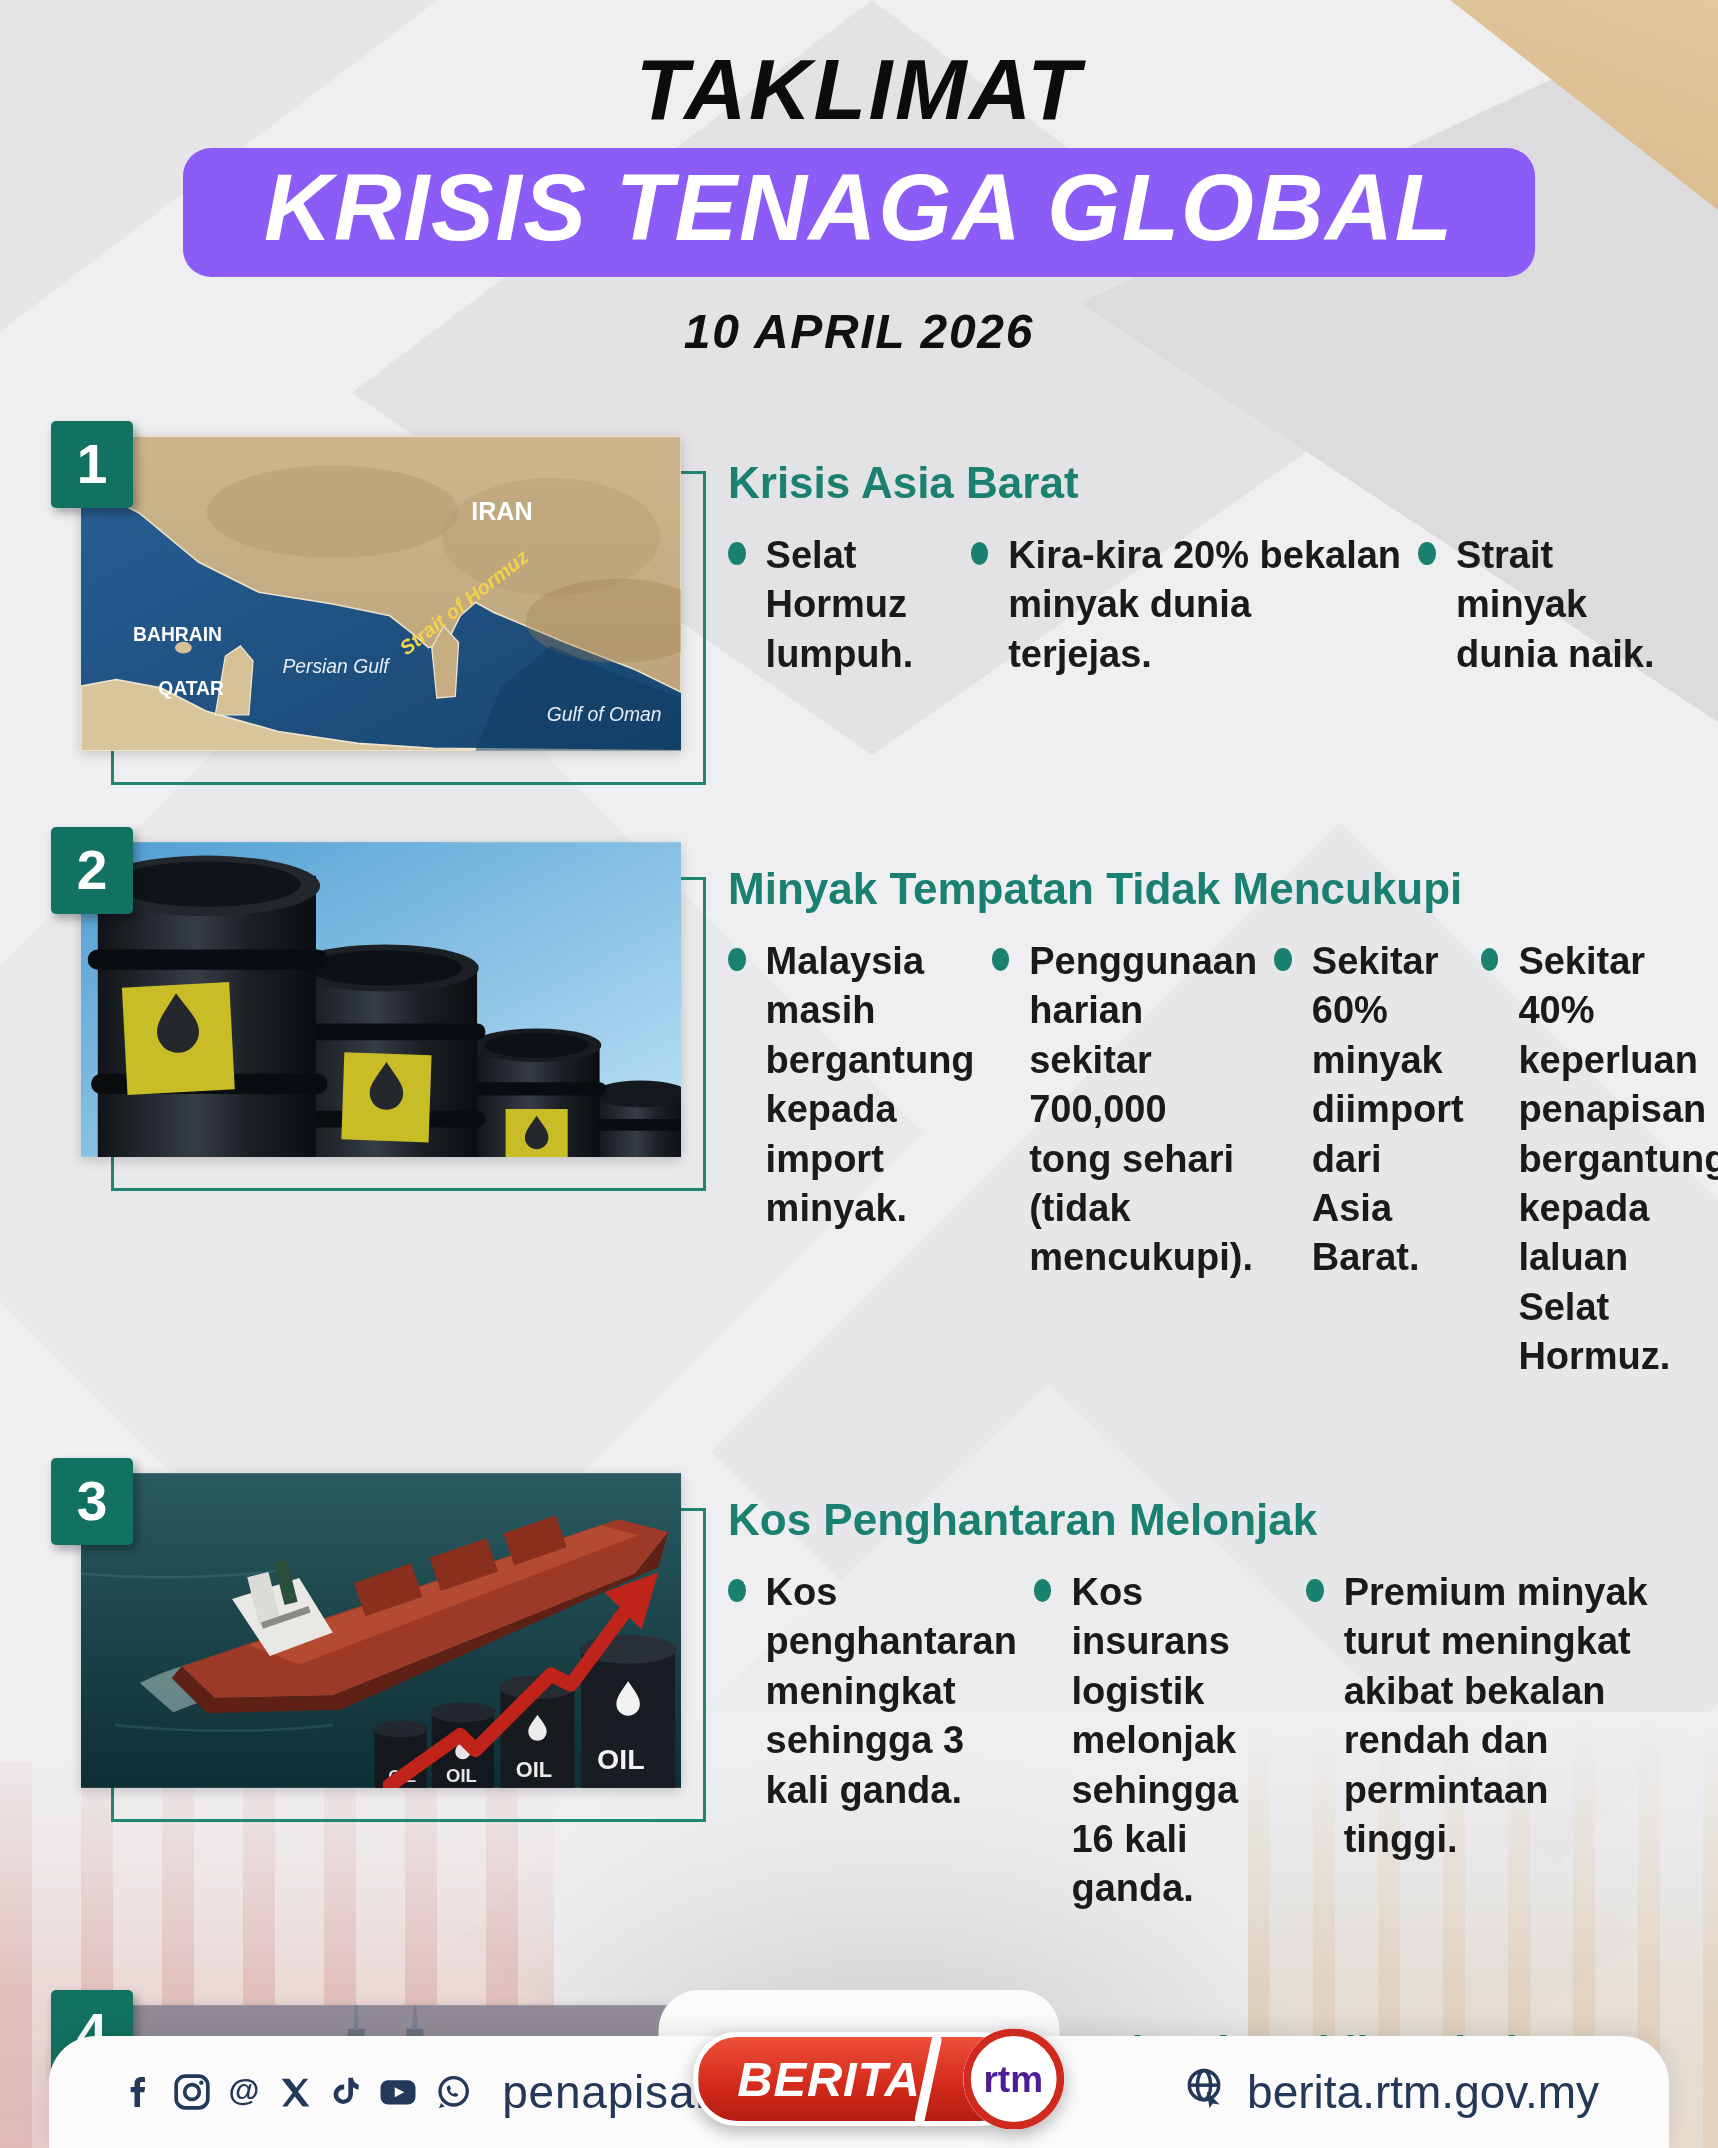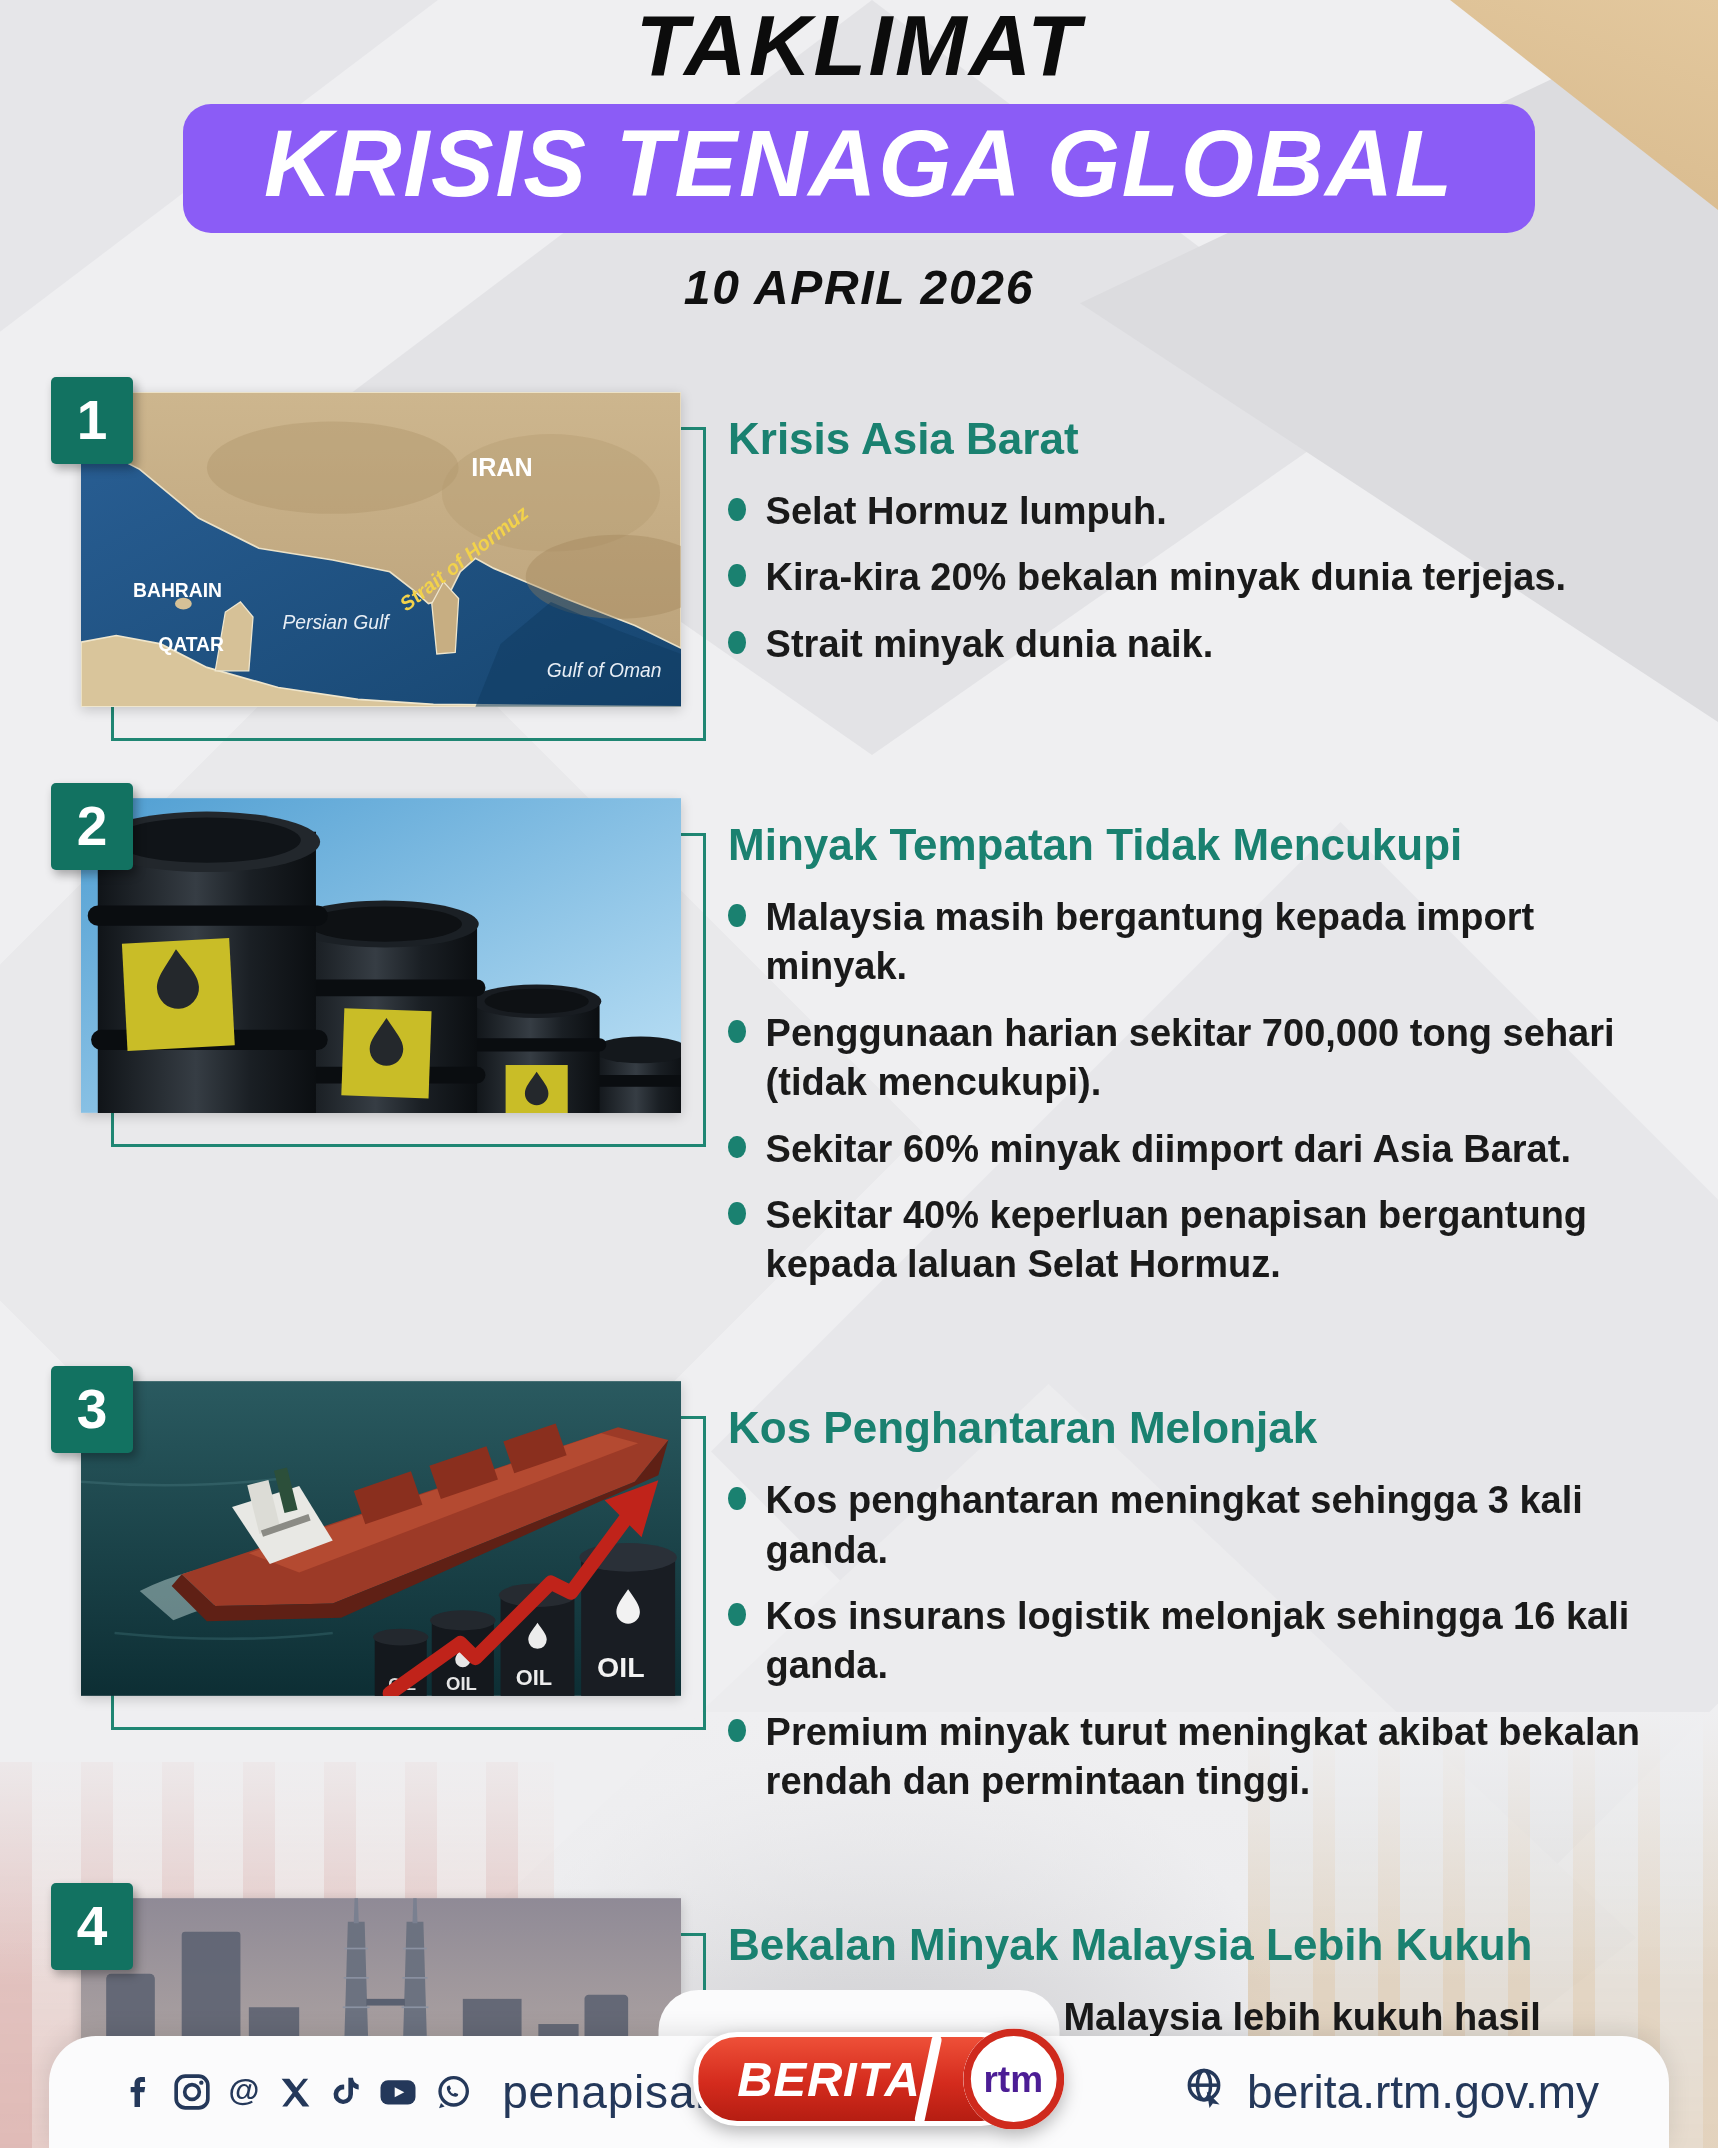--- a/index.html
+++ b/index.html
@@ -34,21 +34,21 @@
   .bg-industry .smoke{position:absolute;left:470px;bottom:0;width:839px;height:420px;opacity:.5;
      background:radial-gradient(ellipse at 50% 100%,rgba(116,116,122,.55),rgba(116,116,122,0) 72%);}
   .bg-industry .rig{position:absolute;right:0;bottom:0;width:470px;height:436px;opacity:.45;
      background:
        repeating-linear-gradient(90deg,rgba(205,156,92,.5) 0 22px,rgba(205,156,92,0) 22px 65px),
        linear-gradient(to top,rgba(209,166,108,.6),rgba(166,196,214,.35));}
   .bg-industry .fade{position:absolute;inset:0;
      background:linear-gradient(to bottom,#efeff1 0%,rgba(239,239,241,0) 62%);}
 
   
-  .header{position:relative;z-index:2;text-align:center;}
+  .header{position:relative;z-index:2;padding-top:44px;text-align:center;}
   .kicker{font-size:86px;line-height:1.05;font-weight:900;font-style:italic;
           letter-spacing:2.5px;color:#0c0c0c;}
   .banner{display:inline-block;margin-top:13.4px;padding:11.7px 81px 18.5px;
           background:#8b5cf6;color:#ffffff;font-size:94px;line-height:1.05;
           font-weight:900;font-style:italic;letter-spacing:1.7px;border-radius:28px;}
   .date{margin-top:27px;font-size:48px;font-weight:900;font-style:italic;
         letter-spacing:1.7px;color:#101010;}
 
   
   .sections{position:relative;z-index:2;margin-top:77px;padding:0 50px 0 81px;
@@ -58,21 +58,21 @@
   .img-wrap .frame{position:absolute;left:30px;top:35px;right:-25px;bottom:-34px;
                    border:3.4px solid #1f8673;z-index:1;}
   .photo{position:relative;z-index:2;display:block;width:600px;height:315px;
          box-shadow:0 3.4px 11.7px rgba(0,0,0,.18);}
   .badge{position:absolute;left:-30px;top:-15px;z-index:3;width:82px;height:87px;
          background:#127261;border-radius:5px;display:flex;align-items:center;
          justify-content:center;color:#fff;font-size:55px;font-weight:800;
          box-shadow:3.4px 5px 10px rgba(0,0,0,.3);}
   .txt{flex:1;max-width:948px;padding:22px 0 0 47px;}
   .sec-title{font-size:44px;font-weight:800;color:#1a8170;margin-bottom:23.5px;}
-  .bullets{display:flex;flex-direction:column;gap:17px;}
+  .bullets{display:flex;gap:17px;}
   .bullet{display:flex;gap:20px;font-size:38px;line-height:1.3;font-weight:700;color:#1a1a1a;}
   .dot{flex:none;width:17.6px;height:22.7px;border-radius:50%;background:#1a8170;margin-top:11px;}
 
   
   .footer-bar{position:absolute;left:49px;right:49px;bottom:0;height:112px;z-index:6;
               background:#fbfbfc;border-radius:47px 47px 0 0;
               box-shadow:0 -5px 23.5px rgba(0,0,0,.10);
               display:flex;align-items:center;justify-content:space-between;padding:0 70px;}
   .hump{position:absolute;left:50%;bottom:0;transform:translateX(-50%);
         width:401px;height:158px;background:#fbfbfc;border-radius:40px 40px 0 0;z-index:5;}

